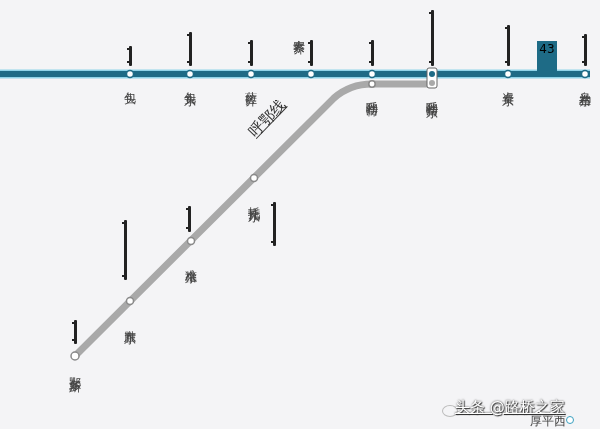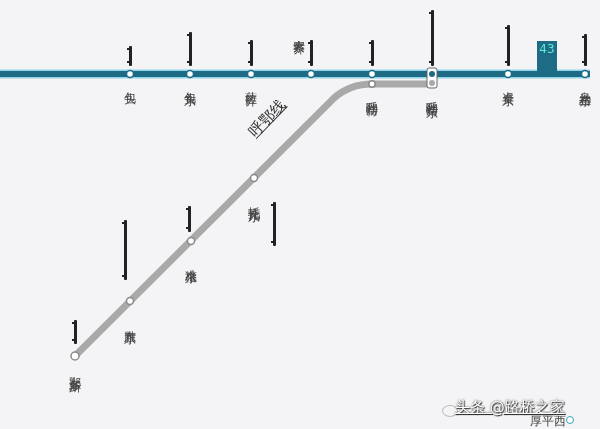--- a/index.html
+++ b/index.html
@@ -25,21 +25,21 @@
     background: #222;
     border-radius: 1px;
   }
   .mong::before, .mong::after {
     content: ""; position: absolute; left: -2px; width: 5px; height: 2px; background: #222;
   }
   .mong::before { top: 2px; }
   .mong::after { bottom: 3px; }
   .line-badge {
     position: absolute; left: 537px; top: 41px; width: 20px; height: 30px;
-    background: #1e6b86; color: #5eead4; font-size: 12px; line-height: 17px; text-align: center;
+    background: #1e6b86; color: #000000; font-size: 12px; line-height: 17px; text-align: center;
   }
   .line-name {
     position: absolute; left: 245px; top: 128px;
     font-size: 15px; color: #333;
     transform: rotate(-46deg); transform-origin: left top;
     text-decoration: underline;
     white-space: nowrap;
   }
   .watermark {
     position: absolute; left: 455px; top: 398px;

